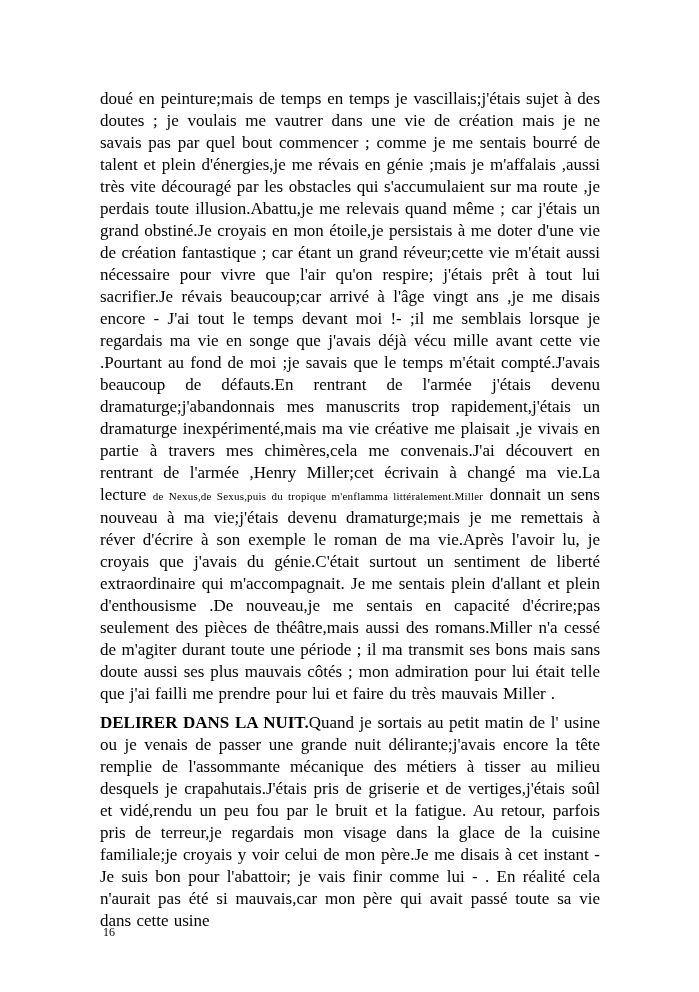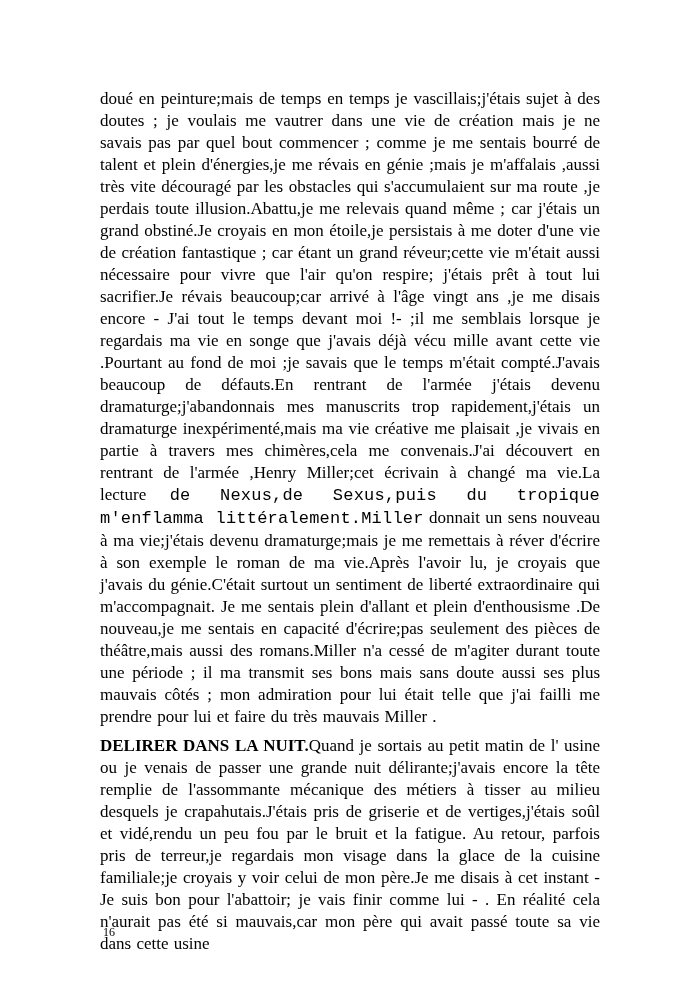--- a/index.html
+++ b/index.html
@@ -26,22 +26,22 @@
     margin: 0 0 7px 0;
     font-size: 17px;
     line-height: 22px;
     text-align: justify;
     word-spacing: 1px;
   }
   .run-normal { }
   .run-bold { font-weight: 700; font-family: Liberation Serif, serif; }
   .run-italic { }
   .run-alt {
-    font-family: Liberation Mono, monospace;
-    font-size: 17px;
+    font-family: Liberation Serif, serif;
+    font-size: 11px;
     letter-spacing: 0.2px;
   }
   .page-number {
     position: absolute;
     left: 103px;
     top: 922px;
     font-size: 12px;
     line-height: 20px;
   }
 </style>

